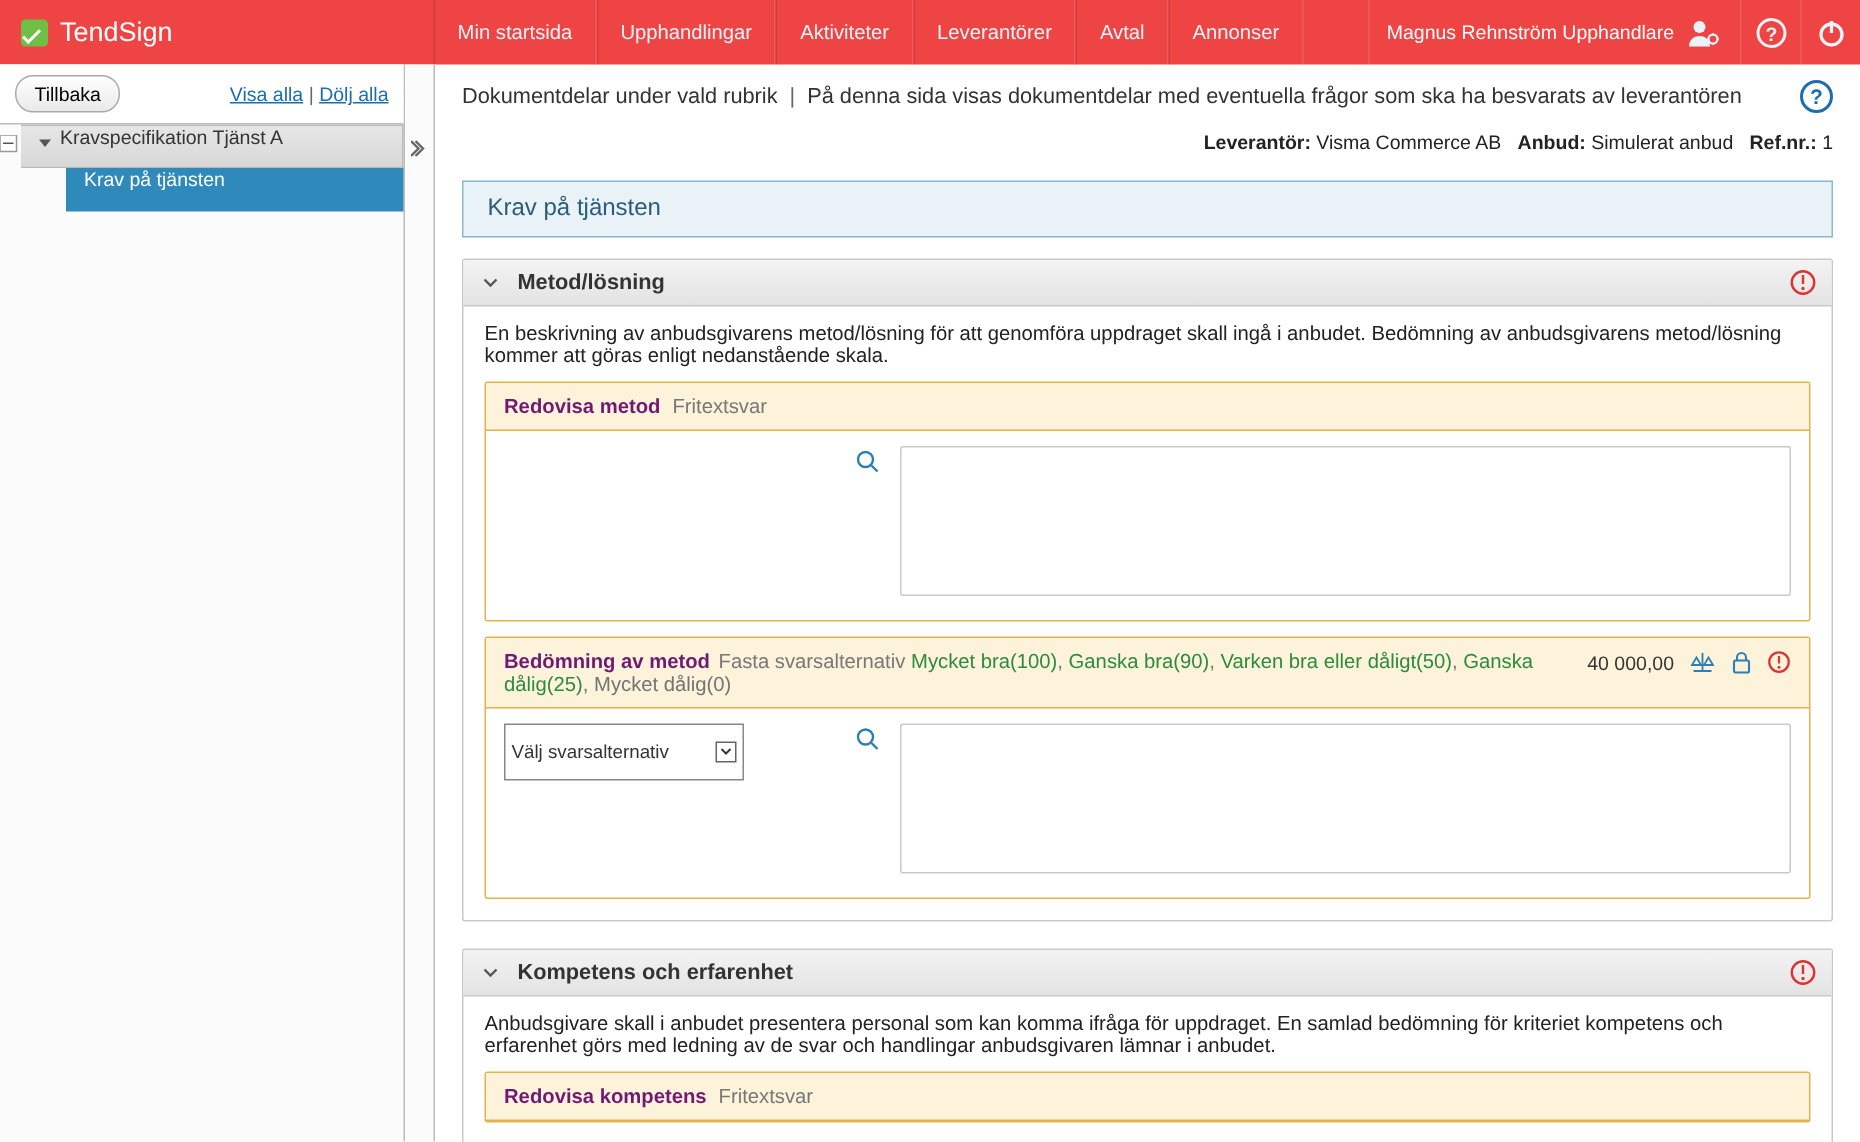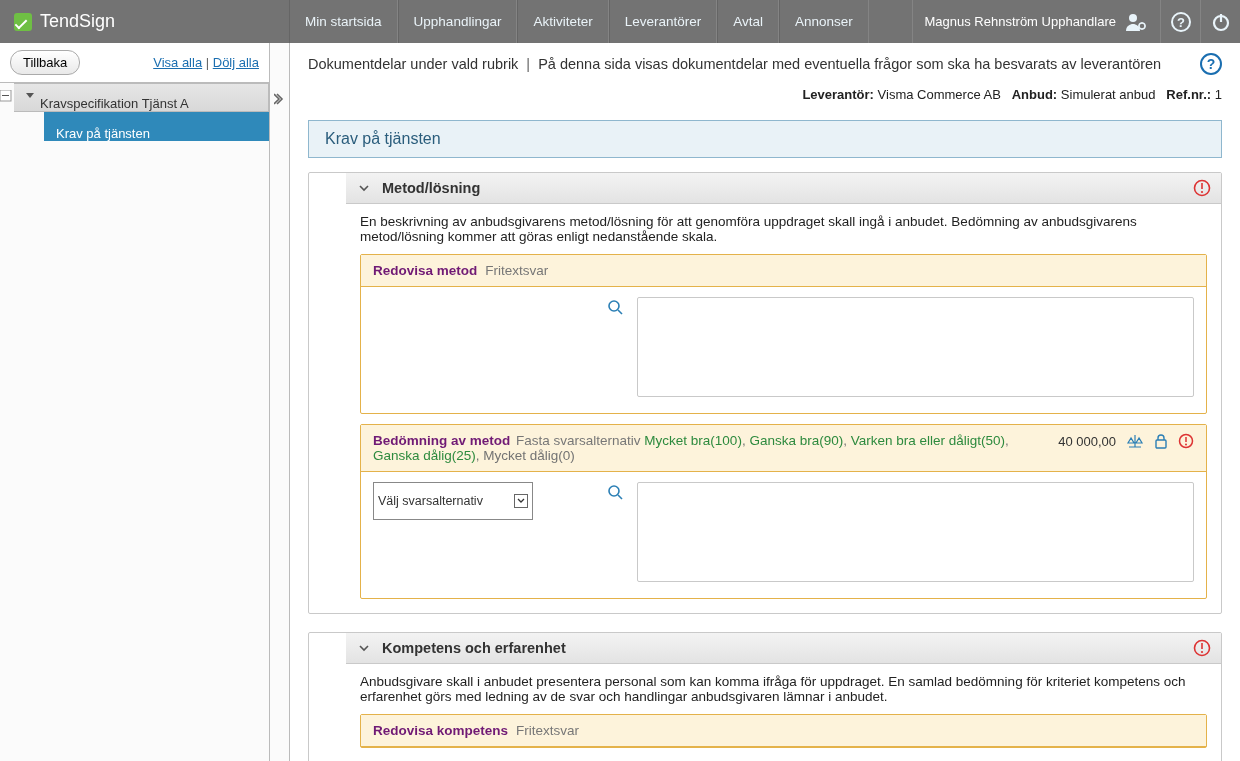--- a/index.html
+++ b/index.html
@@ -1,58 +1,58 @@
 <!DOCTYPE html>
 <html><head>
 <meta charset="utf-8">
 <style>
 * { box-sizing: border-box; margin: 0; padding: 0; }
 body { font-family: "Segoe UI", Arial, sans-serif; font-size: 13px; color: #333; background:#fff; overflow:hidden; }
 a { color:#1a6eb0; text-decoration:underline; cursor:pointer; }
 
 
-.topnav { background:#737373; height:43px; display:flex; align-items:stretch; color:#fff; }
+.topnav { background:#ef4444; height:43px; display:flex; align-items:stretch; color:#fff; }
 .brand { display:flex; align-items:center; padding:0 14px; font-size:18px; font-weight:400; }
 .brand-icon { width:18px; height:18px; background:#6fbf44; border-radius:3px; margin-right:8px; display:inline-block; position:relative; }
 .brand-icon:after{content:"";position:absolute;left:4px;top:4px;width:4px;height:10px;border-right:2px solid #fff;border-bottom:2px solid #fff;transform:rotate(45deg);}
 .nav-spacer { flex:0 0 160px; }
 .nav-items { display:flex; }
 .nav-item { display:flex; align-items:center; padding:0 15px; font-size:13.5px; color:#eaf3f8; cursor:pointer; border-right:1px solid rgba(255,255,255,.12); border-left:1px solid rgba(0,0,0,.12);}
 .nav-right{margin-left:auto;display:flex;align-items:stretch;}
 .user{display:flex;align-items:center;padding:0 12px;font-size:13px;border-left:1px solid rgba(255,255,255,.12);}
 .icon-btn{width:40px;display:flex;align-items:center;justify-content:center;border-left:1px solid rgba(255,255,255,.12);cursor:pointer;}
 svg{display:block;}
 
 
 .shell{display:flex;height:calc(761px - 43px);}
 .side-toggle{width:20px;background:#fbfbfb;border-right:1px solid #bbb;display:flex;align-items:flex-start;justify-content:center;padding-top:50px;cursor:pointer;}
 .sidebar{width:270px;background:#fbfbfb;border-right:1px solid #bbb;position:relative;}
 .sidebar-top{display:flex;align-items:center;height:40px;padding:0 10px;border-bottom:1px solid #bbb;background:#fff;}
 .btn-back{background:linear-gradient(#fff,#e9e9e9);border:1px solid #aaa;border-radius:12px;padding:4px 12px;font-size:13px;cursor:pointer;}
 .sidebar-links{margin-left:auto;font-size:13px;}
 .sidebar-links span{color:#666;}
 .tree{padding:0;}
-.tree-row{display:flex;align-items:flex-end;height:29px;padding-left:26px;position:relative;}
+.tree-row{display:flex;align-items:flex-start;height:29px;padding-left:26px;position:relative;}
 .tree-parent{background:linear-gradient(#e6e6e6,#d8d8d8);border:1px solid #bbb;border-left:none;margin-left:14px;}
 .tree-arrow{position:absolute;left:12px;top:9px;width:0;height:0;border-left:4px solid transparent;border-right:4px solid transparent;border-top:5px solid #555;}
 .tree-expander{position:absolute;left:0px;top:7px;width:12px;height:12px;}
 .tree-child{background:#2f89ba;color:#fff;margin-left:44px;padding-left:12px;}
 
 
 .main{flex:1;overflow-y:auto;padding:0;}
 .main-head{display:flex;align-items:center;padding:10px 18px 8px 18px;font-size:14.5px;color:#333;}
 .main-head .sep{margin:0 8px;color:#666;}
 .help-circ{margin-left:auto;width:22px;height:22px;border:2px solid #1a6eb0;border-radius:50%;display:flex;align-items:center;justify-content:center;color:#1a6eb0;font-weight:700;font-size:14px;cursor:pointer;}
 .main-sub{ text-align:right;padding:4px 18px 10px 18px;font-size:13px;color:#222;}
 .main-sub b{font-weight:700;}
 .section-title{margin:8px 18px 14px 18px;border:1px solid #8fb7ce;background:#e9f2f7;padding:9px 16px;font-size:16px;color:#2a5d7c;}
 .row-links{text-align:right;padding:0 18px 8px 18px;font-size:13px;}
 .row-links span{color:#666;margin:0 4px;}
 
-.block{margin:0 18px 18px 18px;border:1px solid #c9c9c9;border-radius:2px;background:#fff;padding-left:37px;}
+.block{margin:0 18px 18px 18px;border:1px solid #c9c9c9;border-radius:2px;background:#fff;}
 .block-head{background:linear-gradient(#f3f3f3,#e3e3e3);border-bottom:1px solid #c9c9c9;display:flex;align-items:center;padding:6px 10px;font-size:14.5px;font-weight:700;color:#333;}
 .chev{width:16px;height:16px;margin-right:10px;display:flex;align-items:center;justify-content:center;cursor:pointer;}
 .alert-icon{margin-left:auto;}
 .block-body{padding:10px 14px 14px 14px;font-size:13.5px;color:#222;}
 .qbox{border:1px solid #e4b24a;border-radius:2px;margin-top:10px;background:#fff;}
 .qhead{background:#fdf3db;border-bottom:1px solid #e4b24a;padding:8px 12px;font-size:13.5px;display:flex;align-items:flex-start;gap:6px;flex-wrap:wrap;}
 .qhead .lbl{font-weight:700;color:#701a75;margin-right:2px;}
 .muted{color:#777;}
 .alt-green{color:#2d8a3e;}
 .alt-red{color:#737373;}

